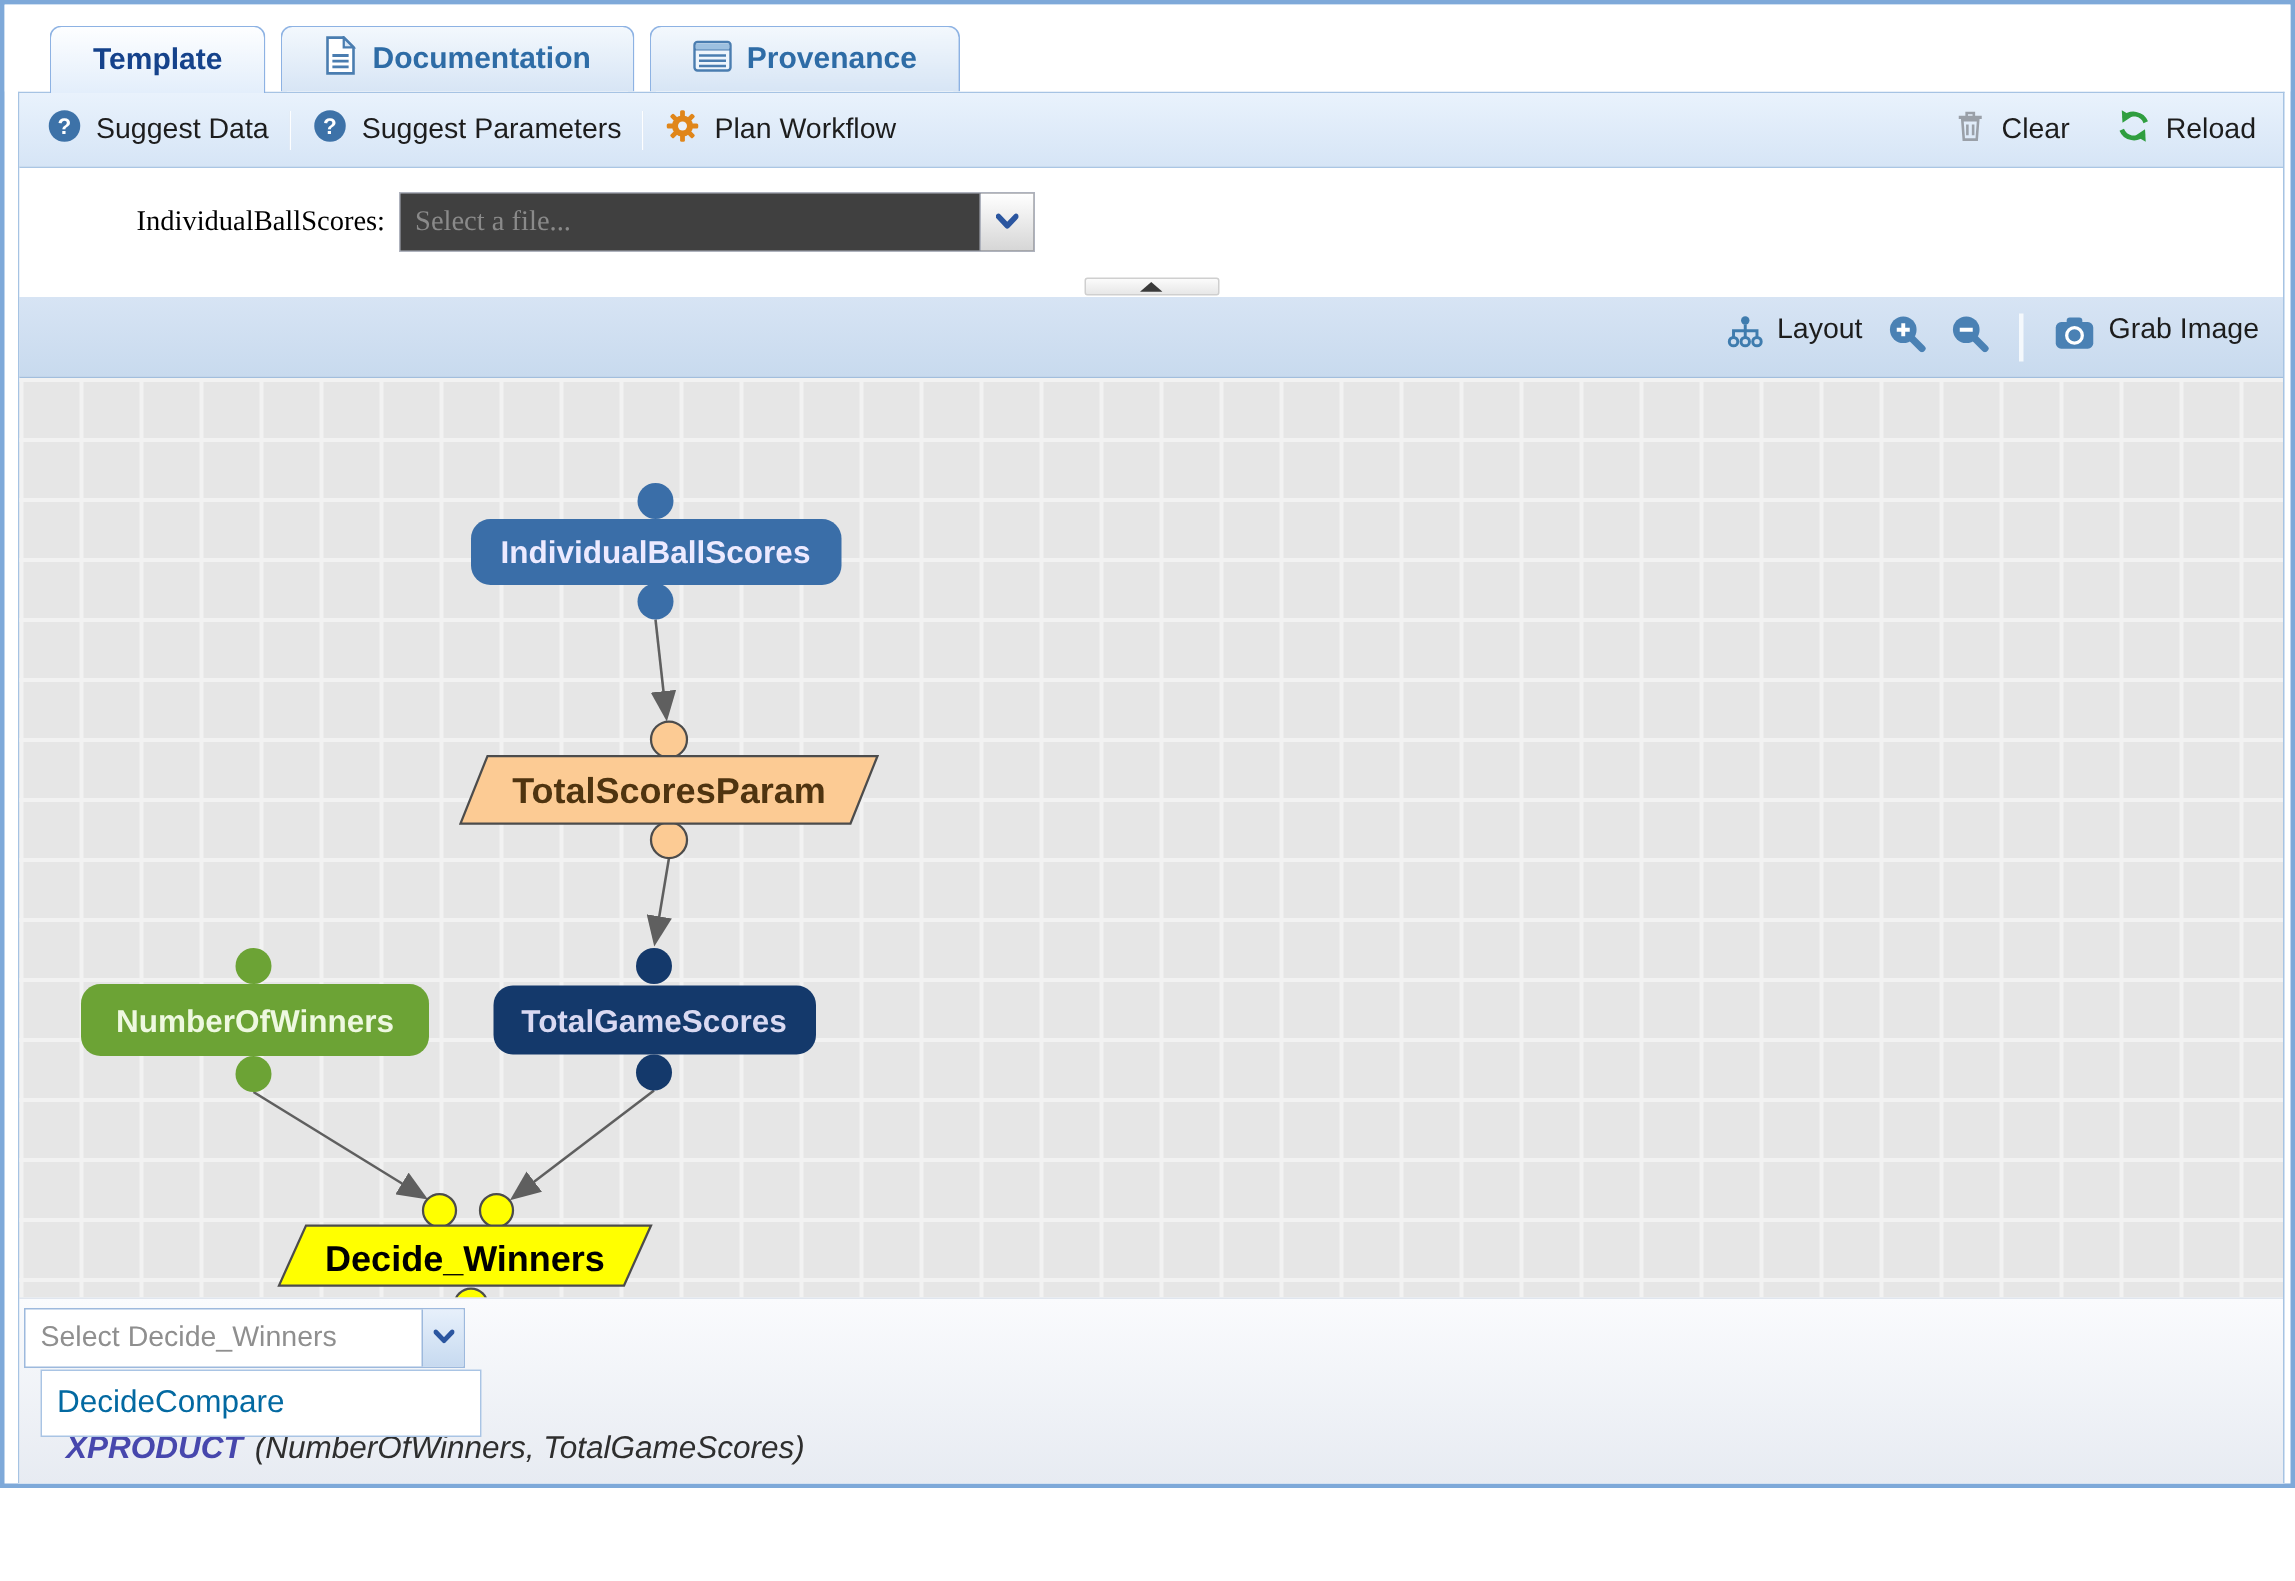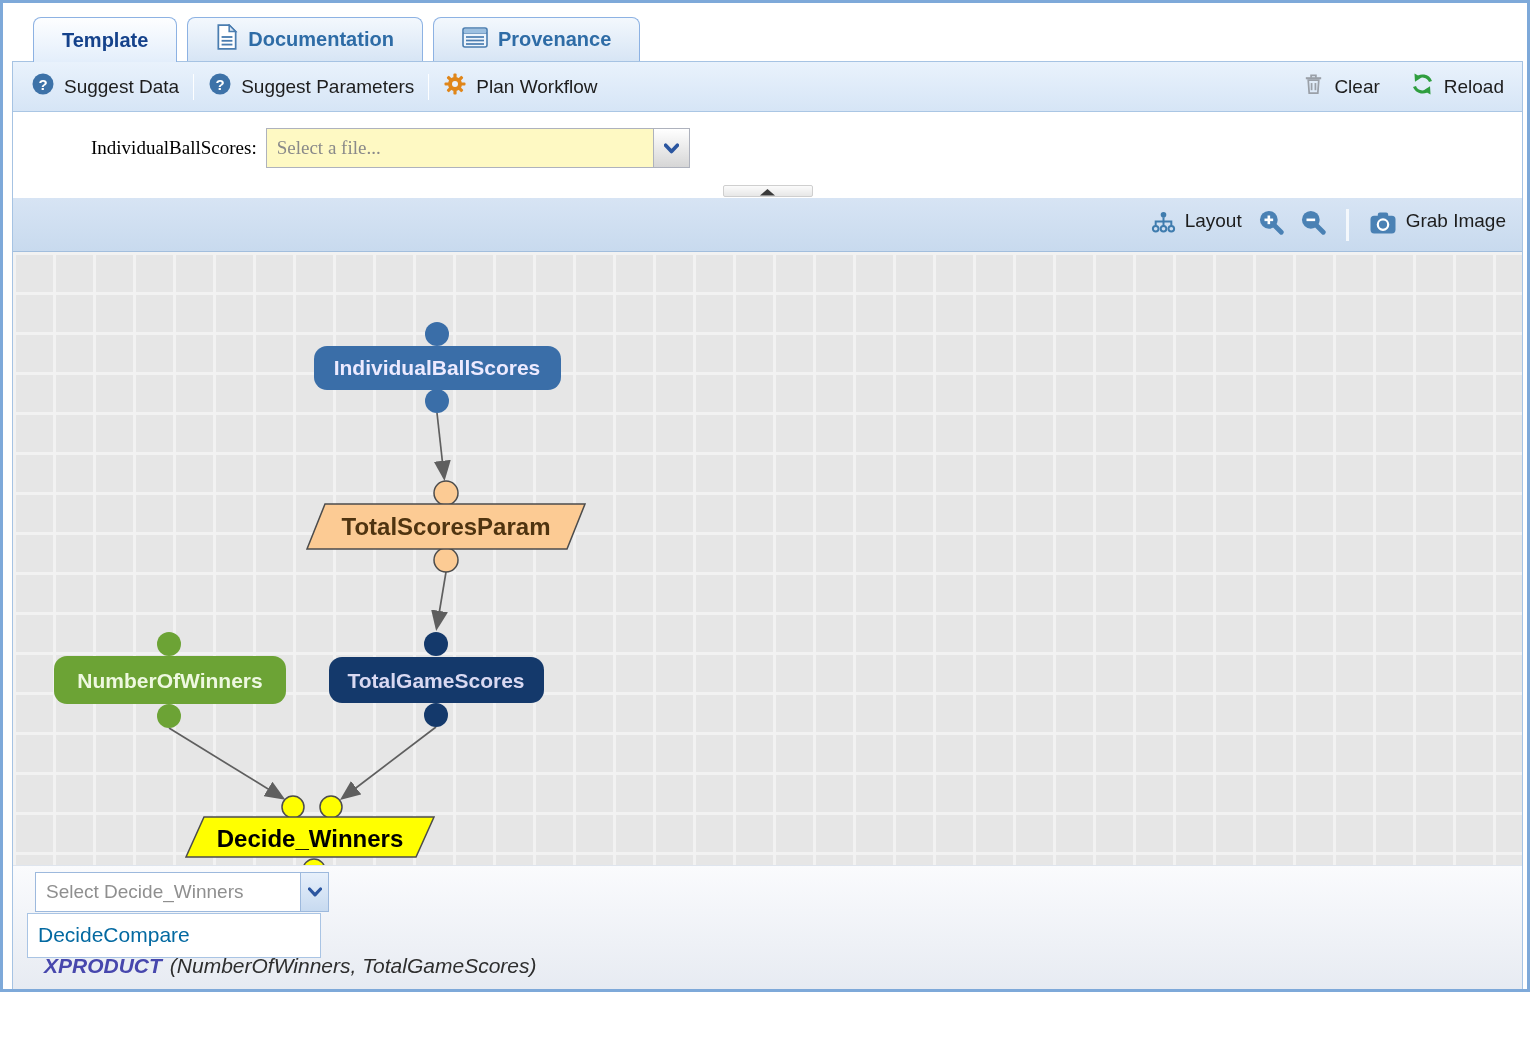--- a/index.html
+++ b/index.html
@@ -43,21 +43,21 @@
   .tsep { width:1px; height:26px; background:#aec5e0; border-right:1px solid #fdfeff; margin:0 14px; }
   .toolbar-right { margin-left:auto; display:flex; align-items:center; gap:30px; }
 
   
   .paramrow {
     height:72px; background:#fff; display:flex; align-items:center; padding-left:78px;
     font-size:19px; color:#000;
   }
   .pgroup { display:flex; align-items:center; gap:9px;font-family:Liberation Serif, serif; }
   .pgroup + .pgroup { margin-left:113px; }
-  .combo { display:flex; height:40px; border:1px solid #aeb2bd; background:#fef9c3; }
+  .combo { display:flex; height:40px; border:1px solid #aeb2bd; background:#404040; }
   .combo .cfield { width:386px; display:flex; align-items:center; padding-left:10px;
                    color:#8a8a8a; font-size:19px; }
   .ctrigger { width:36px; border-left:1px solid #aeb2bd;
               background:linear-gradient(#ffffff,#d6d6d6);
               display:flex; align-items:center; justify-content:center; cursor:pointer; }
   .spinner { width:37px; border-left:1px solid #aeb2bd; display:flex; flex-direction:column; }
   .spinbtn { flex:1; background:linear-gradient(#ffffff,#d6d6d6);
              display:flex; align-items:center; justify-content:center; cursor:pointer; }
   .spinbtn + .spinbtn { border-top:1px solid #b9bcc6; }
 
@@ -93,21 +93,21 @@
   .node-label-light { font:600 21px "Liberation Sans", sans-serif; }
   .node-label-dark  { font:bold 24px "Liberation Sans", sans-serif; }
 
   
   .footer {
     height:124px; position:relative;
     background:linear-gradient(#fafbfd,#e7ebf2);
     border-top:1px solid #dfe5ee;
   }
   .footer-combo {
-    position:absolute; left:22px; top:6px; width:294px; height:40px;
+    position:absolute; left:3px; top:6px; width:294px; height:40px;
     display:flex; border:1px solid #9db9dd; background:#fff;
   }
   .footer-combo .cfield { flex:1; display:flex; align-items:center; padding-left:10px;
                           color:#8f8f8f; font-size:19px; }
   .footer-combo .ctrigger { width:28px; border-left:1px solid #9db9dd;
                             background:linear-gradient(#e7f0fb,#c7daf0); }
   .footer-list {
     position:absolute; left:14px; top:47px; width:294px; background:#fff;
     border:1px solid #a9c4e4; z-index:4;
   }

